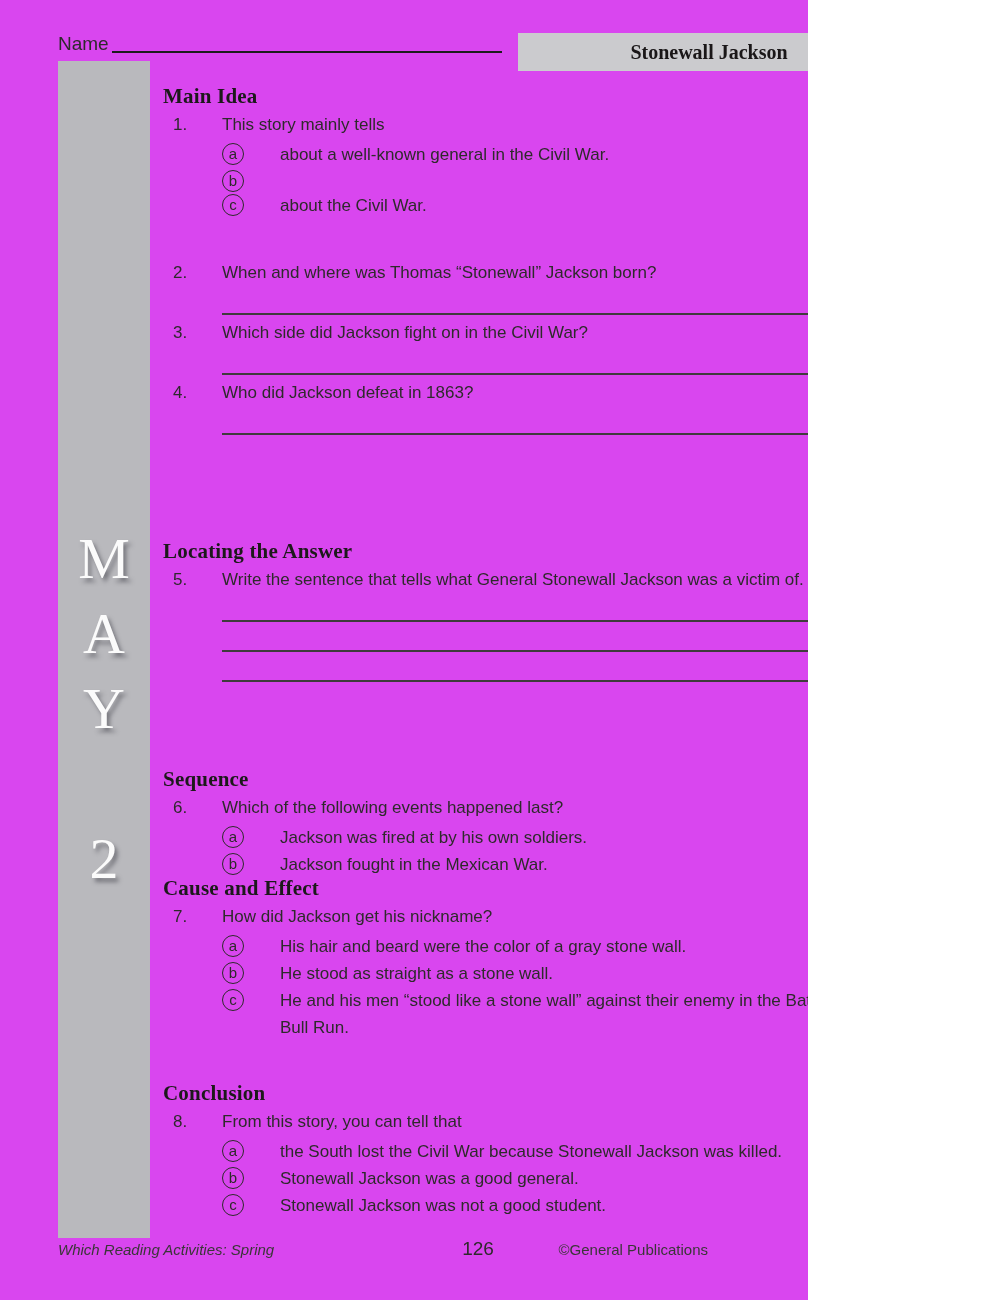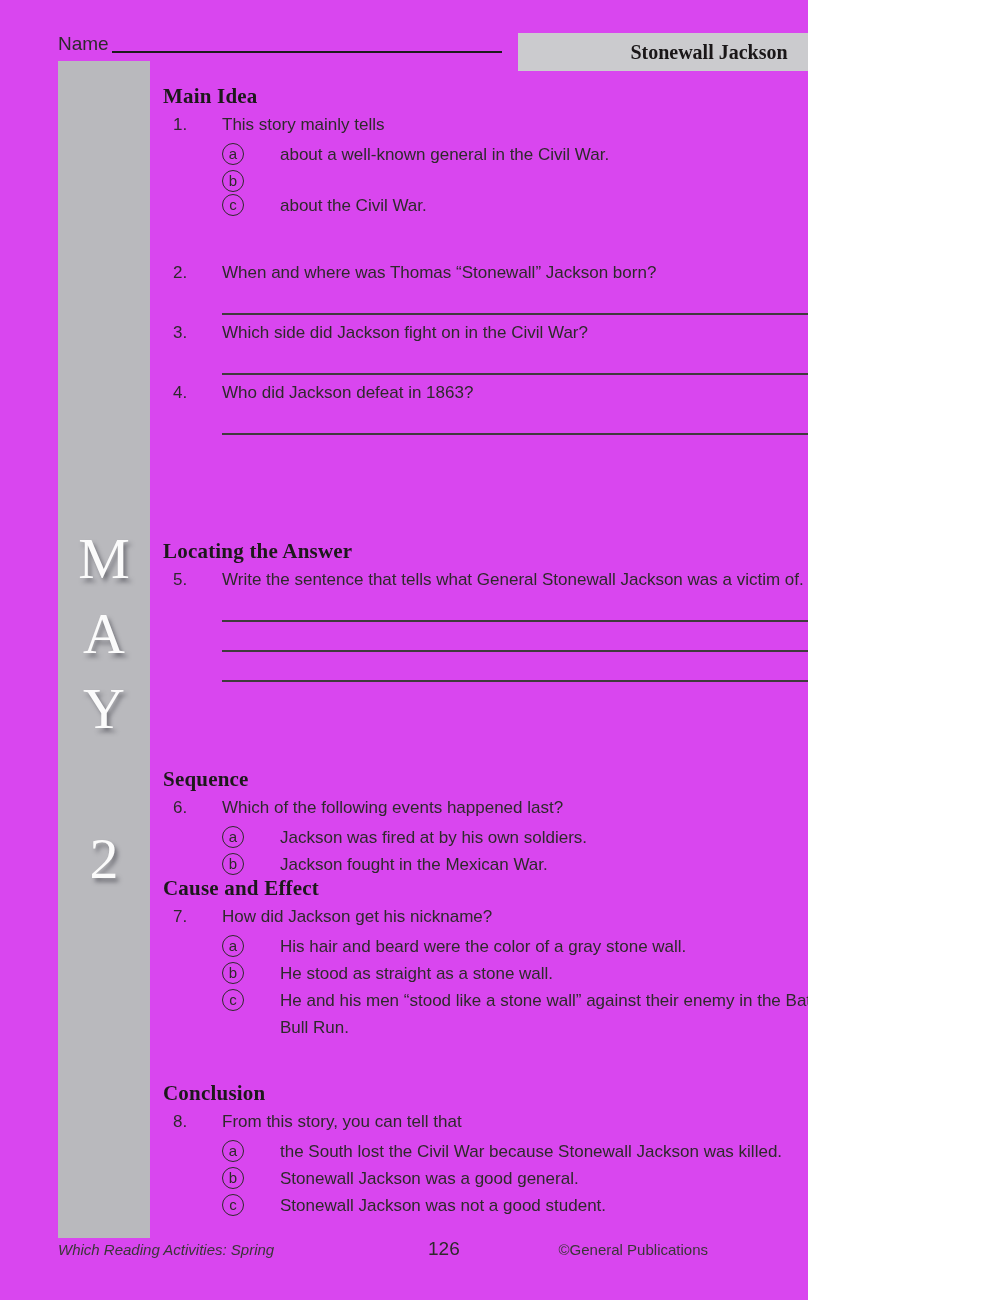--- a/index.html
+++ b/index.html
@@ -93,21 +93,21 @@
   .answer-line + .answer-line { margin-top: 28px; }
   .q-after-line { margin-top: 8px; }
 
   
   .footer-left {
     position: absolute; left: 58px; top: 1241px;
     font-style: italic; font-size: 15px; color: #3a3637;
   }
   .footer-center {
     position: absolute; left: 428px; top: 1238px;
-    width: 100px; 
+    width: 100px; text-align: center;
     font-size: 19px; color: #2e2a2b;
   }
   .footer-right {
     position: absolute; right: 100px; top: 1241px;
     font-size: 15px; color: #3a3637;
   }
 </style>
 </head>
 <body>
 

